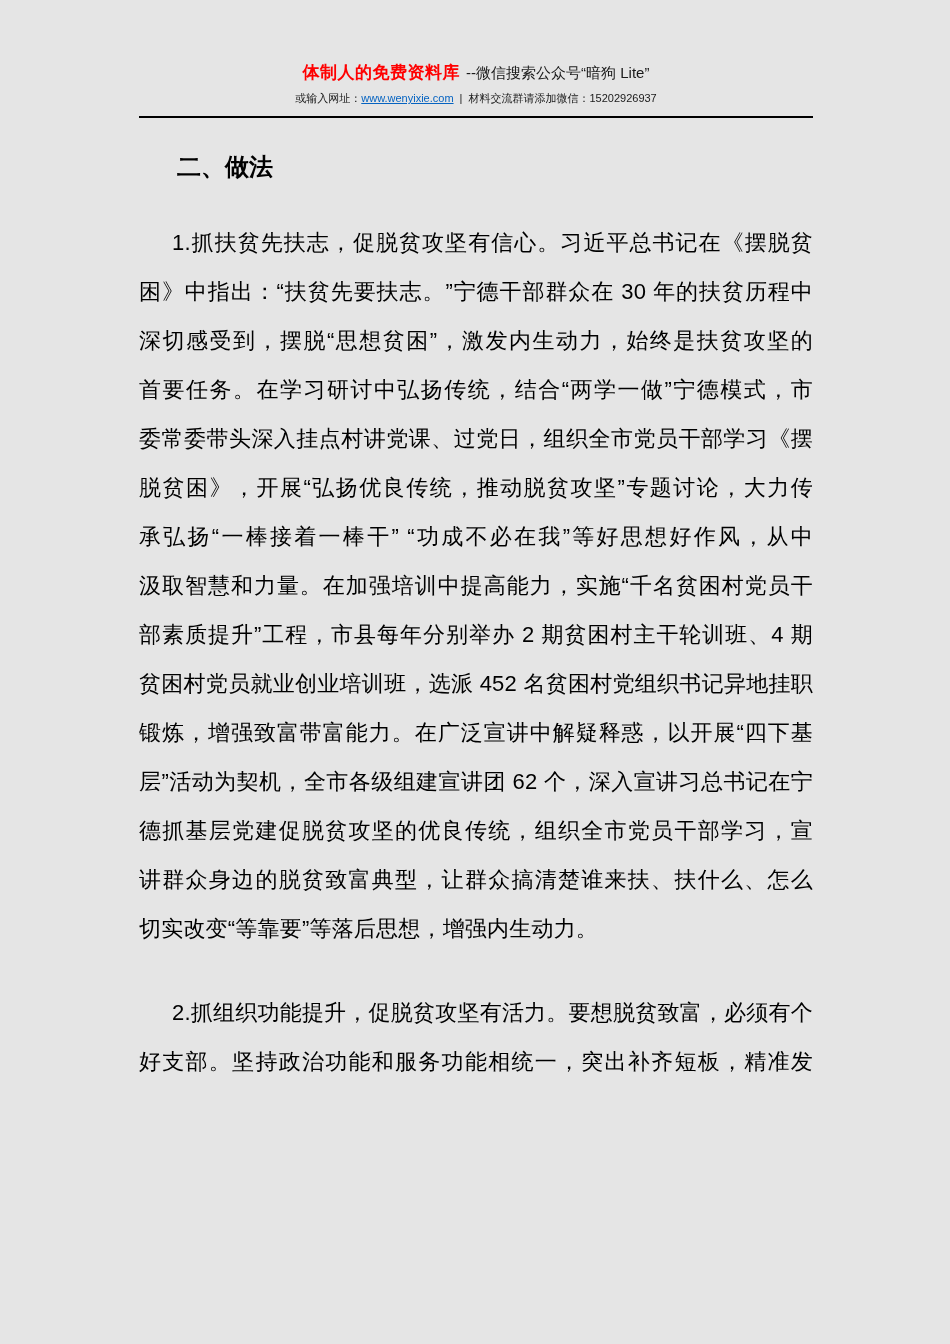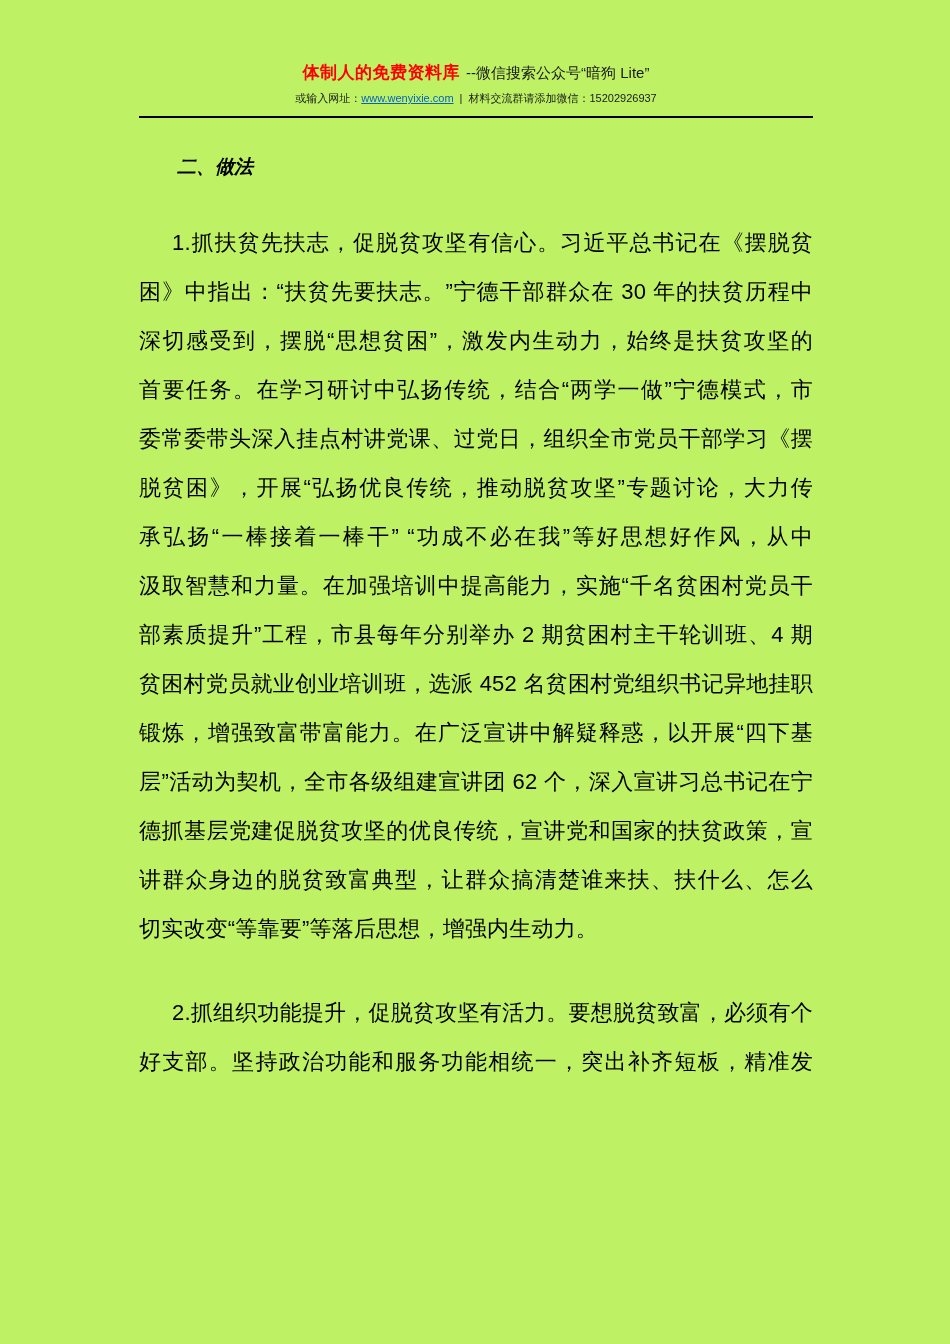--- a/index.html
+++ b/index.html
@@ -1,17 +1,17 @@
 <!DOCTYPE html>
 <html><head>
 <meta charset="utf-8">
 <style>
   html,body { margin:0; padding:0; background:#ffffff; }
   .page {
-    position:relative; width:950px; height:1344px; background:#bef264;
+    position:relative; width:950px; height:1344px; background:#e5e5e5;
     overflow:hidden;
     font-family:"Liberation Sans","DejaVu Sans",sans-serif;
     color:#000;
   }
   .content { position:absolute; left:139px; top:0; width:674px; }
 
   
   .doc-header {
     text-align:center;
     padding-top:60px;
@@ -33,21 +33,21 @@
     letter-spacing:0.2px;
     white-space:normal; overflow:hidden;
   }
   .line.last { text-align-last:left; }
   .line.ind  { text-indent:33px; }
 
   .p-intro { margin-top:9px; }
   .sec-heading {
     margin:24px 0 0 0; padding:0;
     height:49px; line-height:49px;
-    font-size:19px; font-weight:bold; text-indent:38px;font-style:italic;
+    font-size:24px; font-weight:bold; text-indent:38px;
   }
   .p-one { margin-top:27px; }
   .p-two { margin-top:35px; }
 </style>
 </head>
 <body>
 
 <div class="page">
   <div class="content">
 
@@ -69,21 +69,21 @@
       <div class="line">深切感受到，摆脱“思想贫困”，激发内生动力，始终是扶贫攻坚的</div>
       <div class="line">首要任务。在学习研讨中弘扬传统，结合“两学一做”宁德模式，市</div>
       <div class="line">委常委带头深入挂点村讲党课、过党日，组织全市党员干部学习《摆</div>
       <div class="line">脱贫困》，开展“弘扬优良传统，推动脱贫攻坚”专题讨论，大力传</div>
       <div class="line">承弘扬“一棒接着一棒干” “功成不必在我”等好思想好作风，从中</div>
       <div class="line">汲取智慧和力量。在加强培训中提高能力，实施“千名贫困村党员干</div>
       <div class="line">部素质提升”工程，市县每年分别举办 2 期贫困村主干轮训班、4 期</div>
       <div class="line">贫困村党员就业创业培训班，选派 452 名贫困村党组织书记异地挂职</div>
       <div class="line">锻炼，增强致富带富能力。在广泛宣讲中解疑释惑，以开展“四下基</div>
       <div class="line">层”活动为契机，全市各级组建宣讲团 62 个，深入宣讲习总书记在宁</div>
-      <div class="line">德抓基层党建促脱贫攻坚的优良传统，宣讲党和国家的扶贫政策，宣</div>
+      <div class="line">德抓基层党建促脱贫攻坚的优良传统，组织全市党员干部学习，宣</div>
       <div class="line">讲群众身边的脱贫致富典型，让群众搞清楚谁来扶、扶什么、怎么扶，</div>
       <div class="line last">切实改变“等靠要”等落后思想，增强内生动力。</div>
     </div>
 
     <div class="para p-two">
       <div class="line ind">2.抓组织功能提升，促脱贫攻坚有活力。要想脱贫致富，必须有个</div>
       <div class="line">好支部。坚持政治功能和服务功能相统一，突出补齐短板，精准发力，</div>
     </div>
 
   </div>

